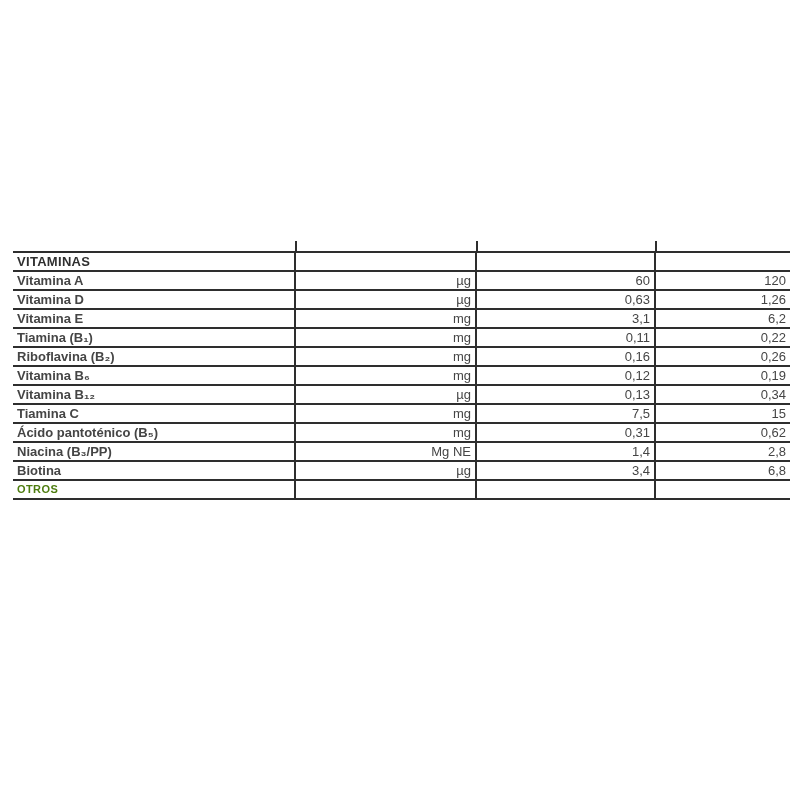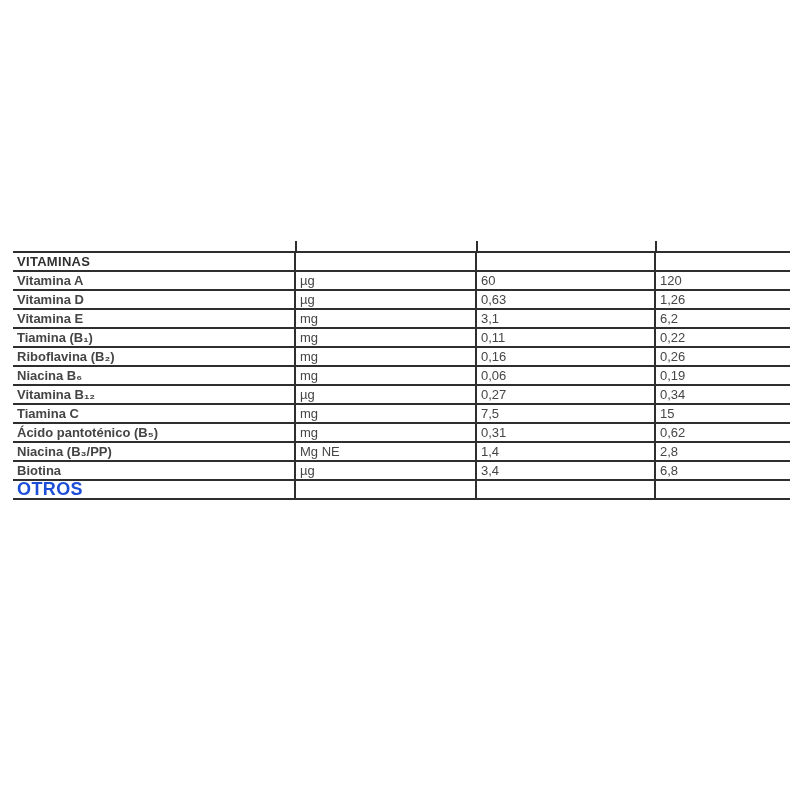--- a/index.html
+++ b/index.html
@@ -52,32 +52,32 @@
     color: #454545;
     white-space: nowrap;
     overflow: hidden;
   }
   td.c-label {
     padding-left: 8px;
     text-align: left;
     font-weight: bold;
   }
   td.c-unit, td.c-val {
-    text-align: left;
+    text-align: right;
     border-left: 2px solid #2e2e2e;
     color: #4d4d4d;
   }
   tr.section-main td.c-label {
     font-weight: bold;
     color: #2f2f2f;
     letter-spacing: 0.3px;
   }
   tr.section-sub td.c-label {
-    font-size: 18px;
-    color: #1d4ed8;
+    font-size: 11px;
+    color: #4d7c0f;
     letter-spacing: 0.4px;
     margin-top: 32px;
   }
 </style>
 </head>
 <body>
 
 <div class="canvas">
 
   <div class="stub-row">
@@ -124,29 +124,29 @@
         <td class="c-val">0,11</td>
         <td class="c-val">0,22</td>
       </tr>
       <tr>
         <td class="c-label">Riboflavina (B₂)</td>
         <td class="c-unit">mg</td>
         <td class="c-val">0,16</td>
         <td class="c-val">0,26</td>
       </tr>
       <tr>
-        <td class="c-label">Niacina B₆</td>
+        <td class="c-label">Vitamina B₆</td>
         <td class="c-unit">mg</td>
-        <td class="c-val">0,06</td>
+        <td class="c-val">0,12</td>
         <td class="c-val">0,19</td>
       </tr>
       <tr>
         <td class="c-label">Vitamina B₁₂</td>
         <td class="c-unit">µg</td>
-        <td class="c-val">0,27</td>
+        <td class="c-val">0,13</td>
         <td class="c-val">0,34</td>
       </tr>
       <tr>
         <td class="c-label">Tiamina C</td>
         <td class="c-unit">mg</td>
         <td class="c-val">7,5</td>
         <td class="c-val">15</td>
       </tr>
       <tr>
         <td class="c-label">Ácido pantoténico (B₅)</td>

